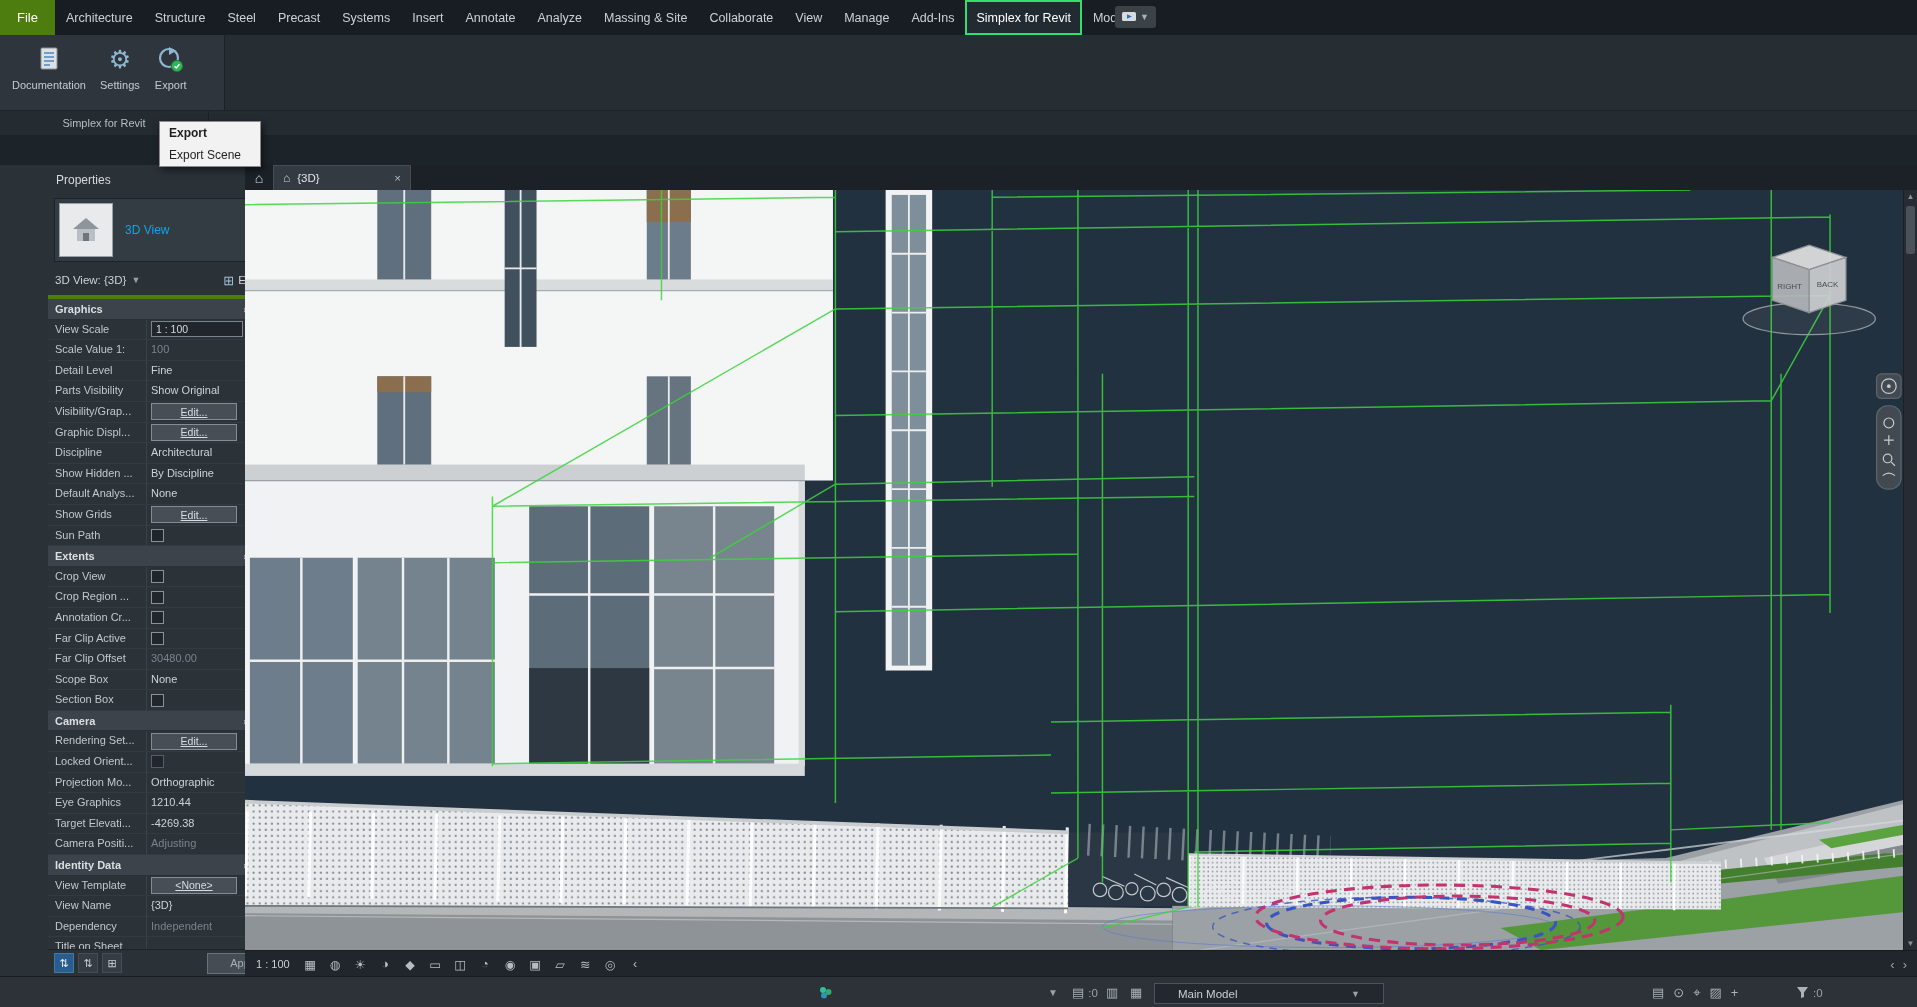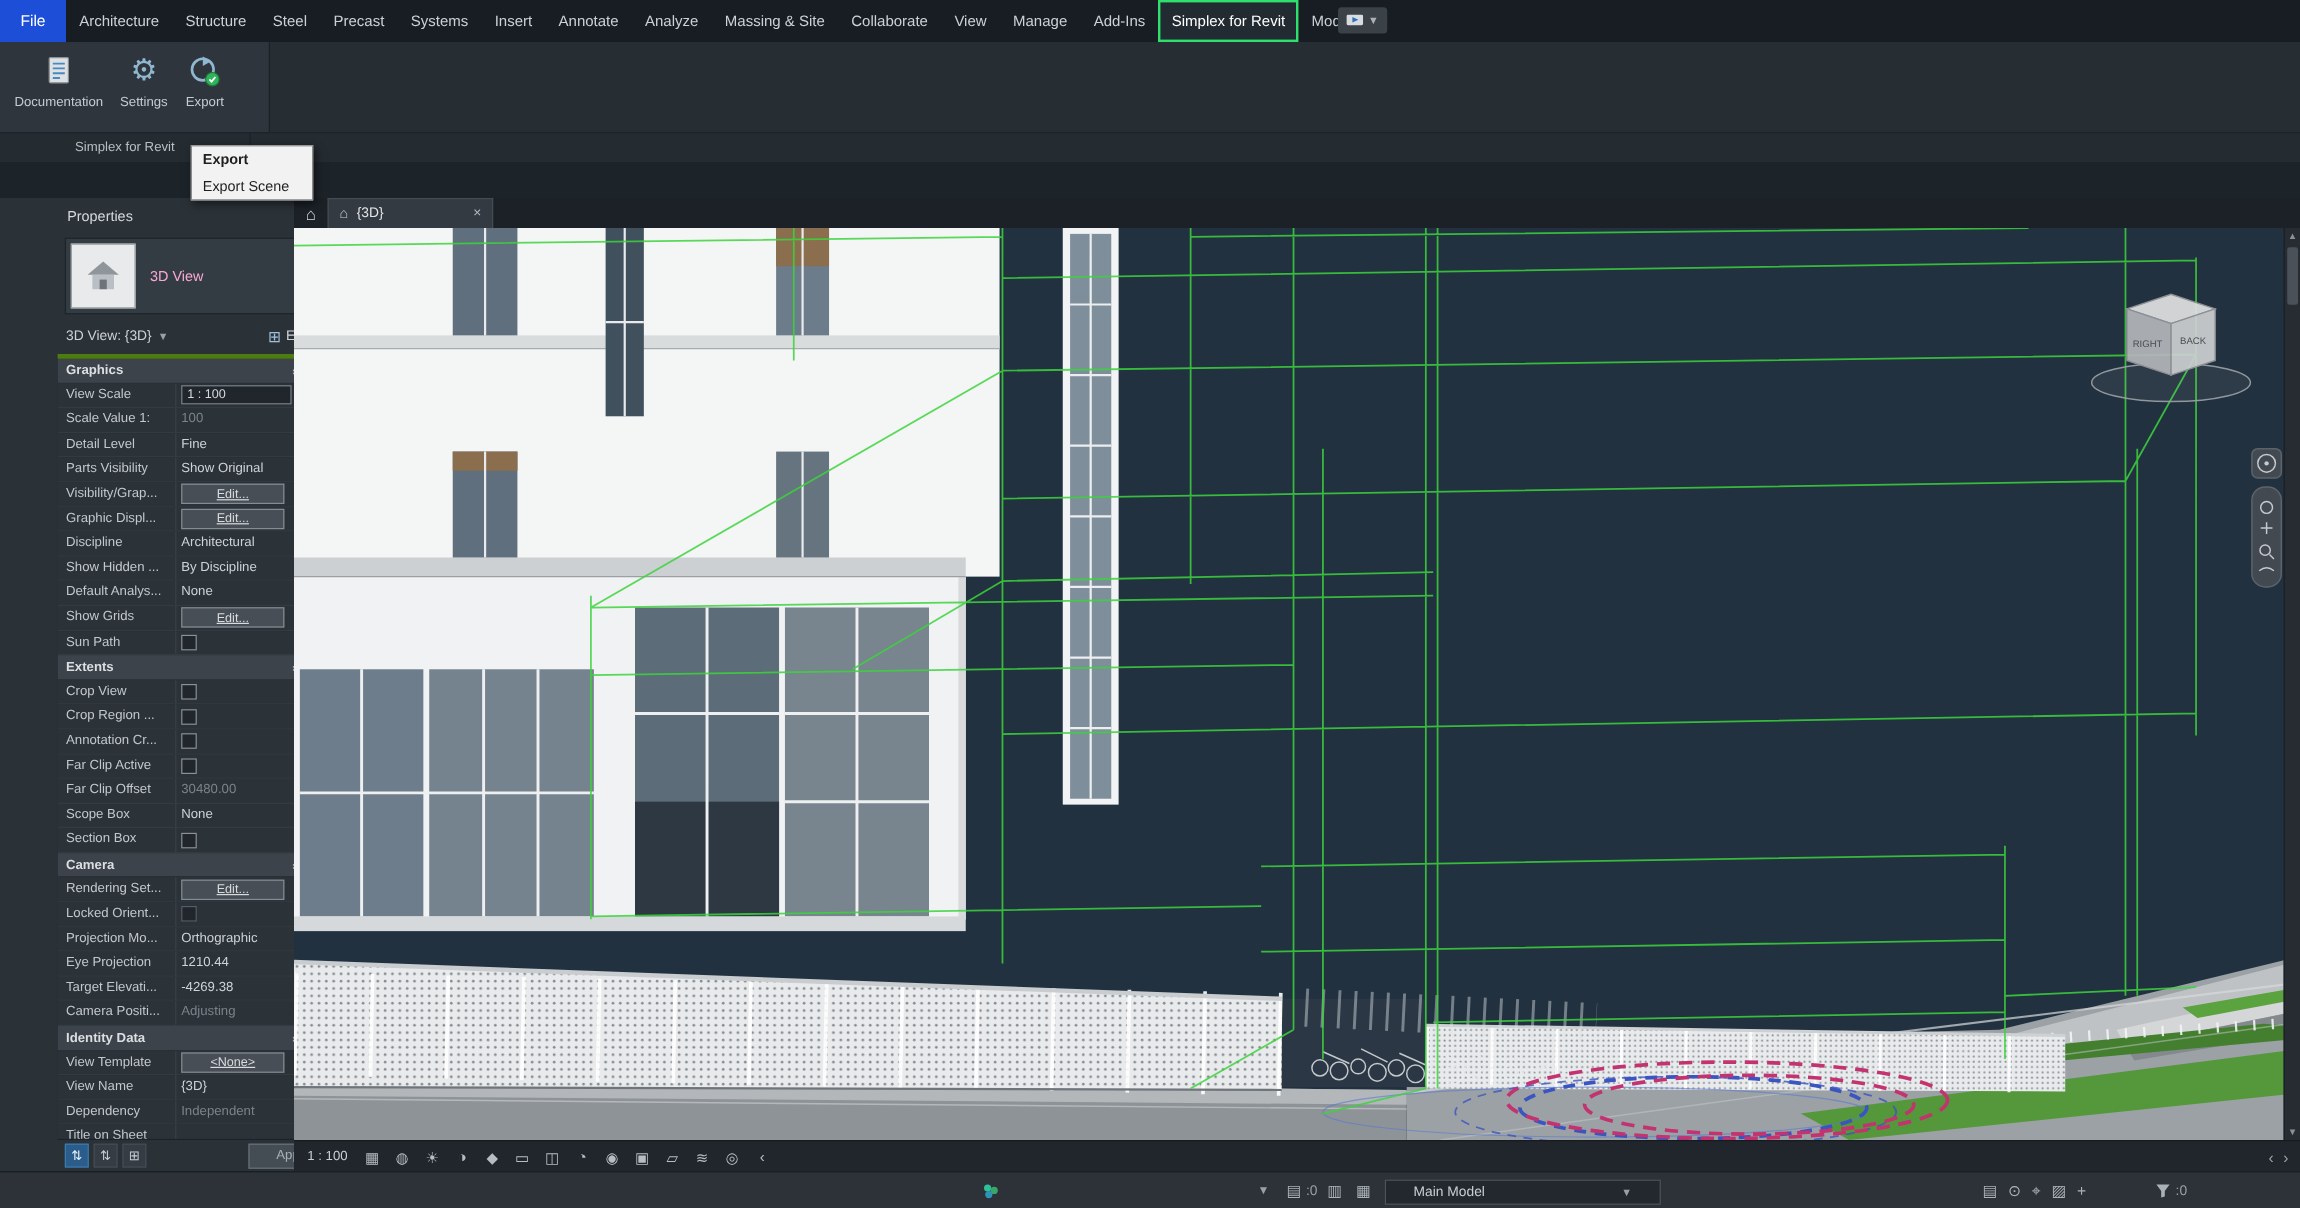--- a/index.html
+++ b/index.html
@@ -2,21 +2,21 @@
 <html><head>
 <meta charset="utf-8">
 <style>
   html,body{margin:0;padding:0;}
   body{width:1917px;height:1007px;overflow:hidden;position:relative;background:#1e252b;
        font-family:"Liberation Sans",sans-serif;color:#cfd4d8;-webkit-font-smoothing:antialiased;}
 
   
   #menubar{position:absolute;left:0;top:0;width:1917px;height:35px;background:#171d23;display:flex;align-items:stretch;}
   .menu-tab{padding:0 11px;display:flex;align-items:center;font-size:12.5px;color:#ccd1d5;white-space:nowrap;cursor:default;}
-  .menu-tab.k-file{background:#1d4ed8;color:#fff;padding:0 17px;font-size:13px;}
+  .menu-tab.k-file{background:#4d7c0f;color:#fff;padding:0 17px;font-size:13px;}
   .menu-tab.k-active{border:2px solid #2fe06e;background:#232b32;color:#fff;padding:0 9px;}
   .menubar-media{position:absolute;left:1115px;top:6px;height:22px;display:flex;align-items:center;gap:4px;
        background:#3a4147;border-radius:3px;padding:0 7px;}
   .menubar-media .caret{color:#aab0b5;font-size:9px;}
 
   
   #ribbon{position:absolute;left:0;top:35px;width:1917px;height:75px;background:#262d33;}
   #ribbon-panel{position:absolute;left:0;top:0;width:208px;height:75px;background:#2e353c;border-right:1px solid #1b2126;
        display:flex;padding:5px 8px 0;gap:6px;}
   .ribbon-btn{display:flex;flex-direction:column;align-items:center;padding:2px 4px;border-radius:2px;}
@@ -35,21 +35,21 @@
   .menu-item.k-bold{font-weight:bold;}
 
   
   #properties{position:absolute;left:0;top:165px;width:245px;height:811px;background:#2a3137;
        border-right:1px solid #10151a;display:flex;flex-direction:column;padding-left:48px;}
   .props-header{height:30px;display:flex;align-items:center;padding:0 8px;font-size:12px;color:#d6dadd;}
   .props-close{margin-left:auto;color:#aeb4b9;font-size:14px;}
   .type-selector{margin:3px 6px;height:62px;background:#343c43;border:1px solid #1c2227;display:flex;align-items:center;}
   .type-thumb{width:52px;height:52px;background:#e9eaeb;margin:4px;border:1px solid #9aa0a4;
        display:flex;align-items:center;justify-content:center;}
-  .type-name{font-size:12px;color:#f9a8d4;margin-left:8px;}
+  .type-name{font-size:12px;color:#0ea5e9;margin-left:8px;}
   .type-caret{margin-left:auto;margin-right:8px;color:#aab0b5;font-size:10px;}
   .view-row{height:30px;display:flex;align-items:center;padding:0 7px;font-size:11.5px;color:#cdd2d6;gap:5px;}
   .view-row .caret{color:#9aa0a6;font-size:9px;}
   .edit-type{margin-left:auto;display:flex;align-items:center;gap:4px;}
   .edit-type .et-icon{color:#9fc0d8;font-size:13px;}
   .props-grid{position:relative;flex:1;overflow:hidden;border-top:4px solid #4d7c0f;background:#262d33;}
   .grid-rows{position:absolute;left:0;top:0;right:13px;}
   .section-row{height:19.6px;background:#3c434a;display:flex;align-items:center;padding:0 7px;
        font-size:11px;font-weight:bold;color:#dbdfe2;border-bottom:1px solid #2a3036;}
   .section-chevron{margin-left:auto;margin-right:24px;color:#aab0b5;font-size:11px;transform:rotate(90deg);letter-spacing:-1px;}
@@ -381,21 +381,21 @@
                 </div>
               </div>
             <div class="prop-row k-text">
                 <div class="cell-label">Projection Mo...</div>
                 <div class="cell-value">
                   <div class="val-text">Orthographic</div>
 
                 </div>
               </div>
             <div class="prop-row k-text">
-                <div class="cell-label">Eye Projection</div>
+                <div class="cell-label">Eye Graphics</div>
                 <div class="cell-value">
                   <div class="val-text">1210.44</div>
 
                 </div>
               </div>
             <div class="prop-row k-text">
                 <div class="cell-label">Target Elevati...</div>
                 <div class="cell-value">
                   <div class="val-text">-4269.38</div>
 

